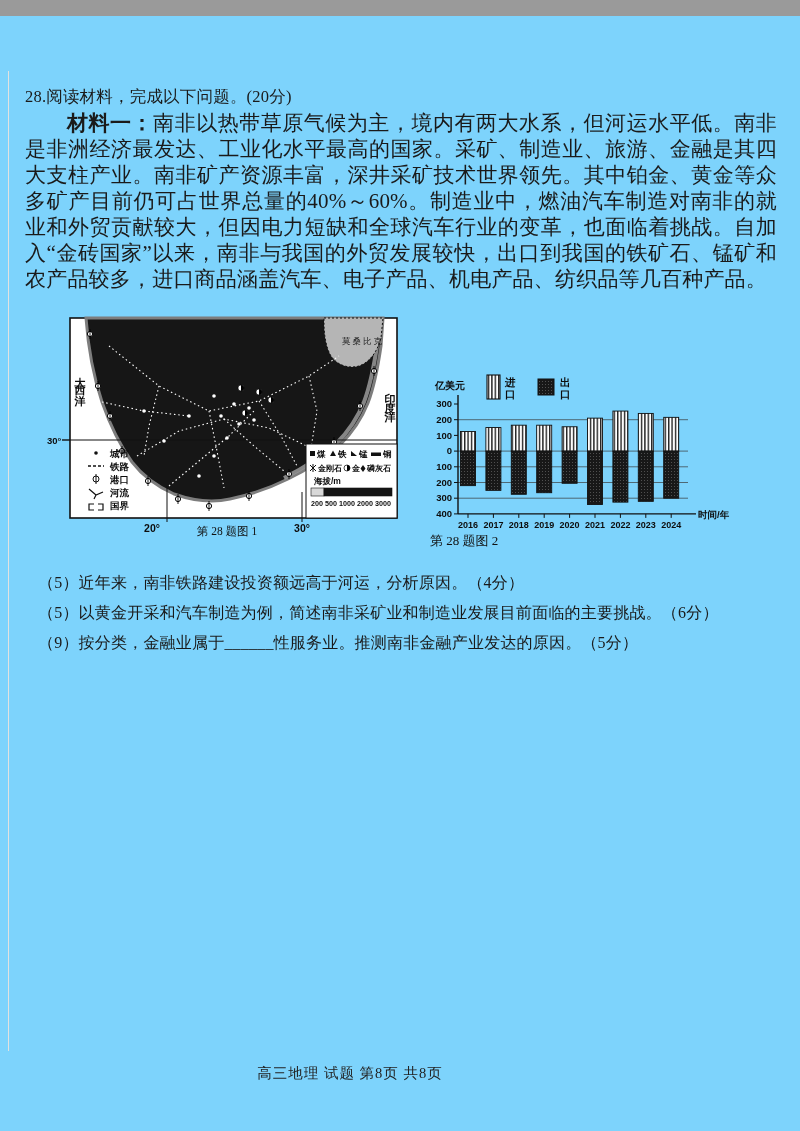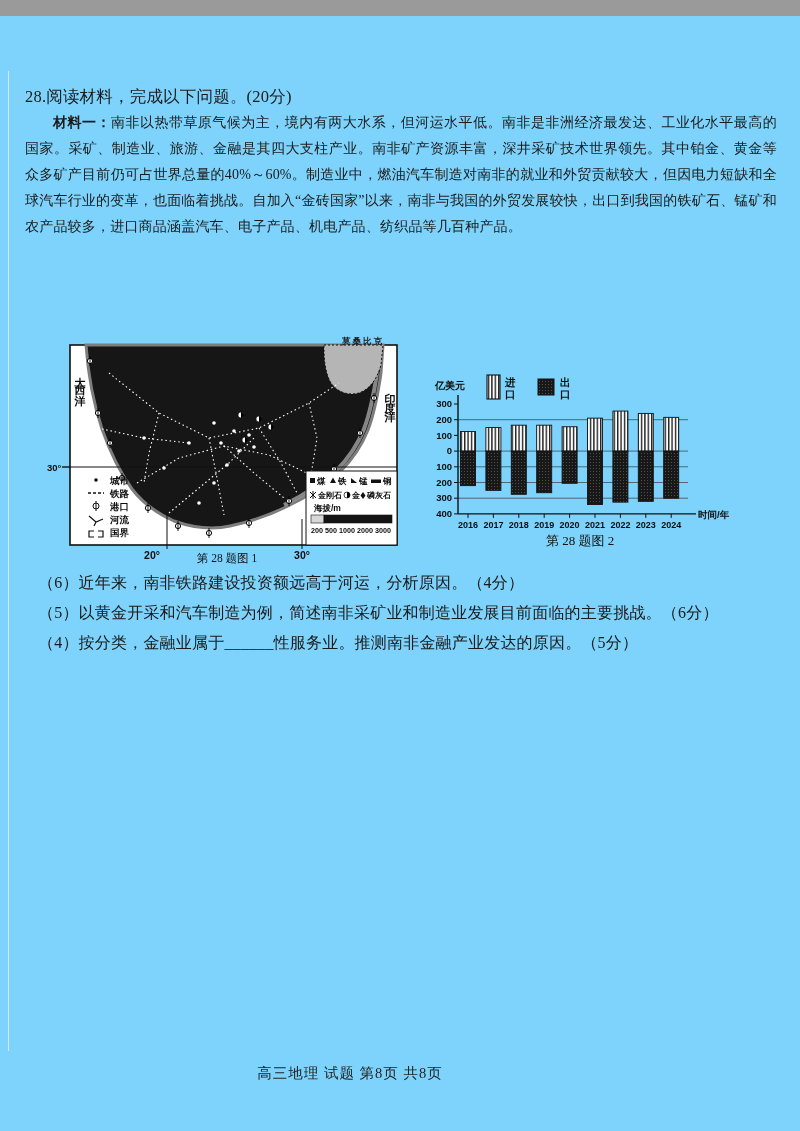--- a/index.html
+++ b/index.html
@@ -4,52 +4,52 @@
 <style>
   html,body{margin:0;padding:0;background:#9a9a9a;}
   .page{
     position:relative;width:800px;height:1131px;margin:16px auto;
     background:#7dd3fc;overflow:hidden;
     font-family:"Liberation Serif","DejaVu Serif",serif;color:#1a1a1a;
   }
   .scan-edge{position:absolute;left:8px;top:55px;width:1px;height:980px;background:#e2e2e0;}
   .textflow{position:absolute;left:25px;top:68px;width:752px;}
   .qheader{font-size:16.5px;line-height:26px;letter-spacing:.2px;}
-  .para{font-size:14px;line-height:26px;text-align:justify;text-indent:2em;margin:0;letter-spacing:.2px;}
+  .para{font-size:21px;line-height:26px;text-align:justify;text-indent:2em;margin:0;letter-spacing:.2px;}
   .para b{font-weight:700;}
   .figure{position:absolute;}
-  .fig-caption{position:absolute;text-align:center;font-size:13px;font-weight:400;color:#111;}
+  .fig-caption{position:absolute;font-size:13px;font-weight:400;color:#111;}
   .vlabel{
     position:absolute;writing-mode:vertical-rl;text-orientation:upright;
     font-family:"Liberation Sans","DejaVu Sans",sans-serif;font-weight:700;
     font-size:11px;letter-spacing:9px;color:#0d0d0d;z-index:3;
   }
   .country-label{
-    position:absolute;font-family:"Liberation Sans",sans-serif;font-weight:700;
+    position:absolute;font-family:"Liberation Sans",sans-serif;font-weight:400;
     font-size:8.5px;letter-spacing:2px;color:#1c1c1c;z-index:3;
   }
   .questions{position:absolute;left:38px;top:552px;width:742px;}
   .qitem{font-size:16px;line-height:30px;letter-spacing:.2px;}
   .footer{position:absolute;left:0;top:1048px;width:700px;text-align:center;
     font-size:14.5px;letter-spacing:1px;color:#222;}
   .mt{font-family:"Liberation Sans","DejaVu Sans",sans-serif;fill:#0d0d0d;}
   .ct{font-family:"Liberation Sans","DejaVu Sans",sans-serif;fill:#0d0d0d;}
 </style>
 </head>
 <body>
 
 <div class="page">
   <div class="scan-edge"></div>
 
   <div class="textflow">
     <div class="qheader">28.阅读材料，完成以下问题。(20分)</div>
     <p class="para"><b>材料一：</b><span>南非以热带草原气候为主，境内有两大水系，但河运水平低。南非是非洲经济最发达、工业化水平最高的国家。采矿、制造业、旅游、金融是其四大支柱产业。南非矿产资源丰富，深井采矿技术世界领先。其中铂金、黄金等众多矿产目前仍可占世界总量的40%～60%。制造业中，燃油汽车制造对南非的就业和外贸贡献较大，但因电力短缺和全球汽车行业的变革，也面临着挑战。自加入“金砖国家”以来，南非与我国的外贸发展较快，出口到我国的铁矿石、锰矿和农产品较多，进口商品涵盖汽车、电子产品、机电产品、纺织品等几百种产品。</span></p>
   </div>
 
-  <div class="figure" style="left:44px;top:327px;width:360px;height:222px;text-align:center;">
+  <div class="figure" style="left:44px;top:300px;width:360px;height:222px;text-align:center;">
     <svg width="360" height="222" viewBox="0 0 360 222">
 
       <rect x="26" y="2" width="327" height="200" fill="#ffffff" stroke="#111" stroke-width="1.6"></rect>
 
       <g>
         <path d="M 42,2 C 44,30 50,62 58,86 C 65,106 75,128 88,146 C 98,159 112,170 130,178 C 147,184 168,187 186,183 C 205,179 226,172 244,163 C 262,154 281,142 296,129 C 308,117 318,102 324,87 C 330,71 334,51 337,30 L 339,2 Z" fill="#161616" stroke="#7d7d7d" stroke-width="3"></path>
         <path d="M 333,30 C 330,50 326,70 320,86 C 314,101 304,116 292,128 C 277,141 258,153 240,162" fill="none" stroke="#9a9a9a" stroke-width="4" opacity="0.85"></path>
       </g>
 
       <path d="M 280,2 L 339,2 L 337,22 C 333,36 326,46 315,50 C 304,53 293,49 287,40 C 282,32 280,18 280,8 Z" fill="#b5b5b5" stroke="#111" stroke-width="1" stroke-dasharray="2,2"></path>
@@ -277,19 +277,19 @@
         <rect x="233.7" y="55.345" width="15" height="33.755" fill="url(#pstripe)" stroke="#111" stroke-width="0.9"></rect>
         <rect x="233.7" y="89.1" width="15" height="47.1" fill="url(#pspeck)" stroke="#111" stroke-width="0.9"></rect>
         <line x1="241.2" y1="151.9" x2="241.2" y2="155.9" stroke="#111" stroke-width="1"></line>
         <text x="241.2" y="165.9" text-anchor="middle" class="ct" font-size="9" font-weight="bold">2024</text>
         <text x="268" y="155.9" class="ct" font-size="9.5" font-weight="bold">时间/年</text>
       </svg>
   </div>
   <div class="fig-caption" style="left:430px;top:516px;width:300px;">第 28 题图 2</div>
 
   <div class="questions">
-    <div class="qitem">（6）近年来，南非铁路建设投资额远高于河运，分析原因。（4分）</div>
+    <div class="qitem">（5）近年来，南非铁路建设投资额远高于河运，分析原因。（4分）</div>
     <div class="qitem">（5）以黄金开采和汽车制造为例，简述南非采矿业和制造业发展目前面临的主要挑战。（6分）</div>
-    <div class="qitem">（4）按分类，金融业属于______性服务业。推测南非金融产业发达的原因。（5分）</div>
+    <div class="qitem">（9）按分类，金融业属于______性服务业。推测南非金融产业发达的原因。（5分）</div>
   </div>
 
   <div class="footer">高三地理 试题 第8页 共8页</div>
 </div>
 
 </body></html>

